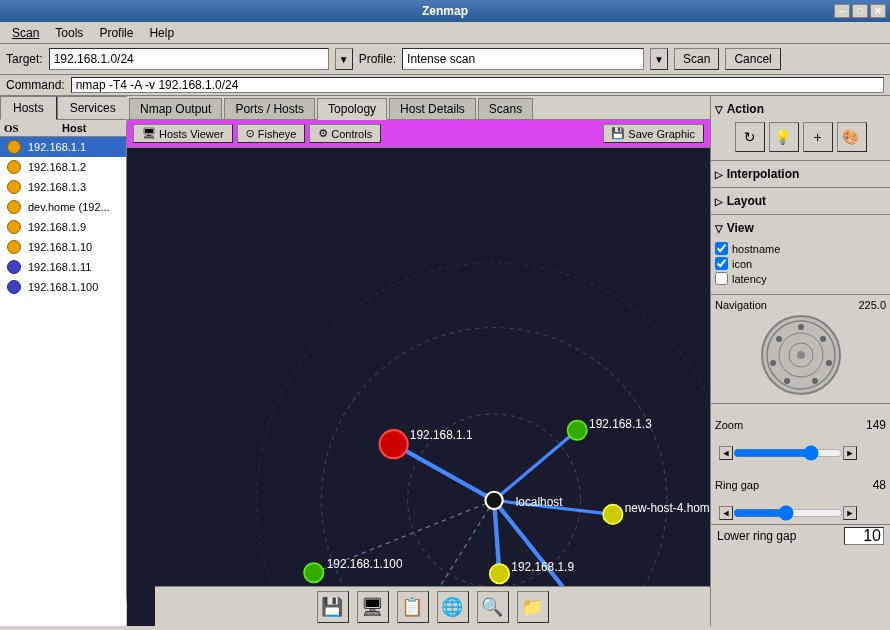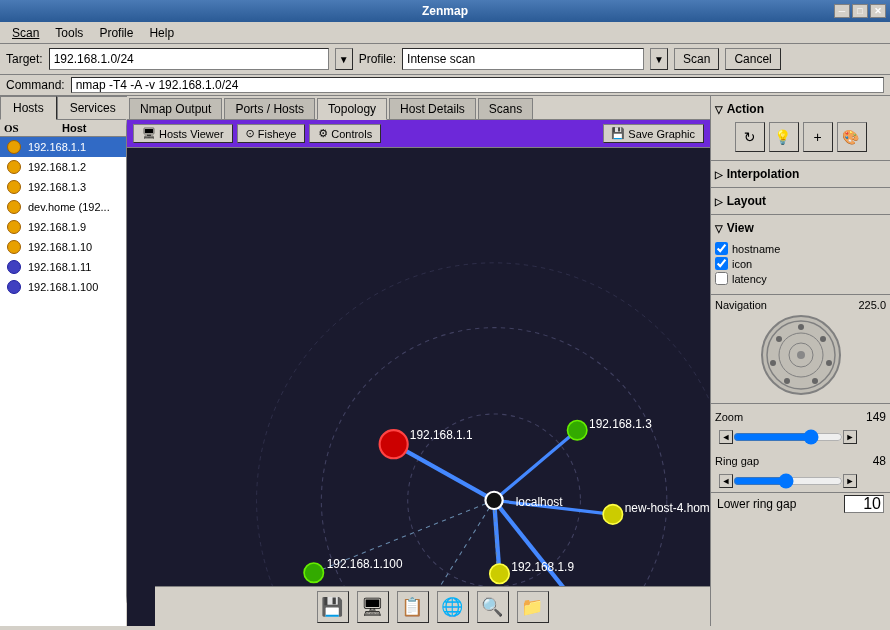--- a/index.html
+++ b/index.html
@@ -170,21 +170,21 @@
       border-radius: 50%;
     }
     .os-linux { background: #e8a000; border: 1px solid #a06000; }
     .os-windows { background: #4040c0; border: 1px solid #2020a0; }
 
     
     .center-panel {
       flex: 1;
       display: flex;
       flex-direction: column;
-      background: #6d28d9;
+      background: #d946ef;
     }
     .view-tabs {
       display: flex;
       background: #d4d0c8;
       padding: 2px 2px 0;
       border-bottom: 1px solid #808080;
     }
     .view-tab {
       padding: 3px 10px;
       font-size: 12px;
@@ -309,21 +309,21 @@
     }
 
     
     .slider-section {
       padding: 2px 4px;
     }
     .slider-row {
       display: flex;
       align-items: center;
       gap: 12px;
-      margin: 4px 0;
+      margin: 12px 0;
     }
     .slider-row label { font-size: 11px; flex: 1; }
     .slider-container {
       display: flex;
       align-items: center;
       padding: 2px 4px;
     }
     .arrow-btn {
       width: 14px; height: 14px;
       background: #d4d0c8;

